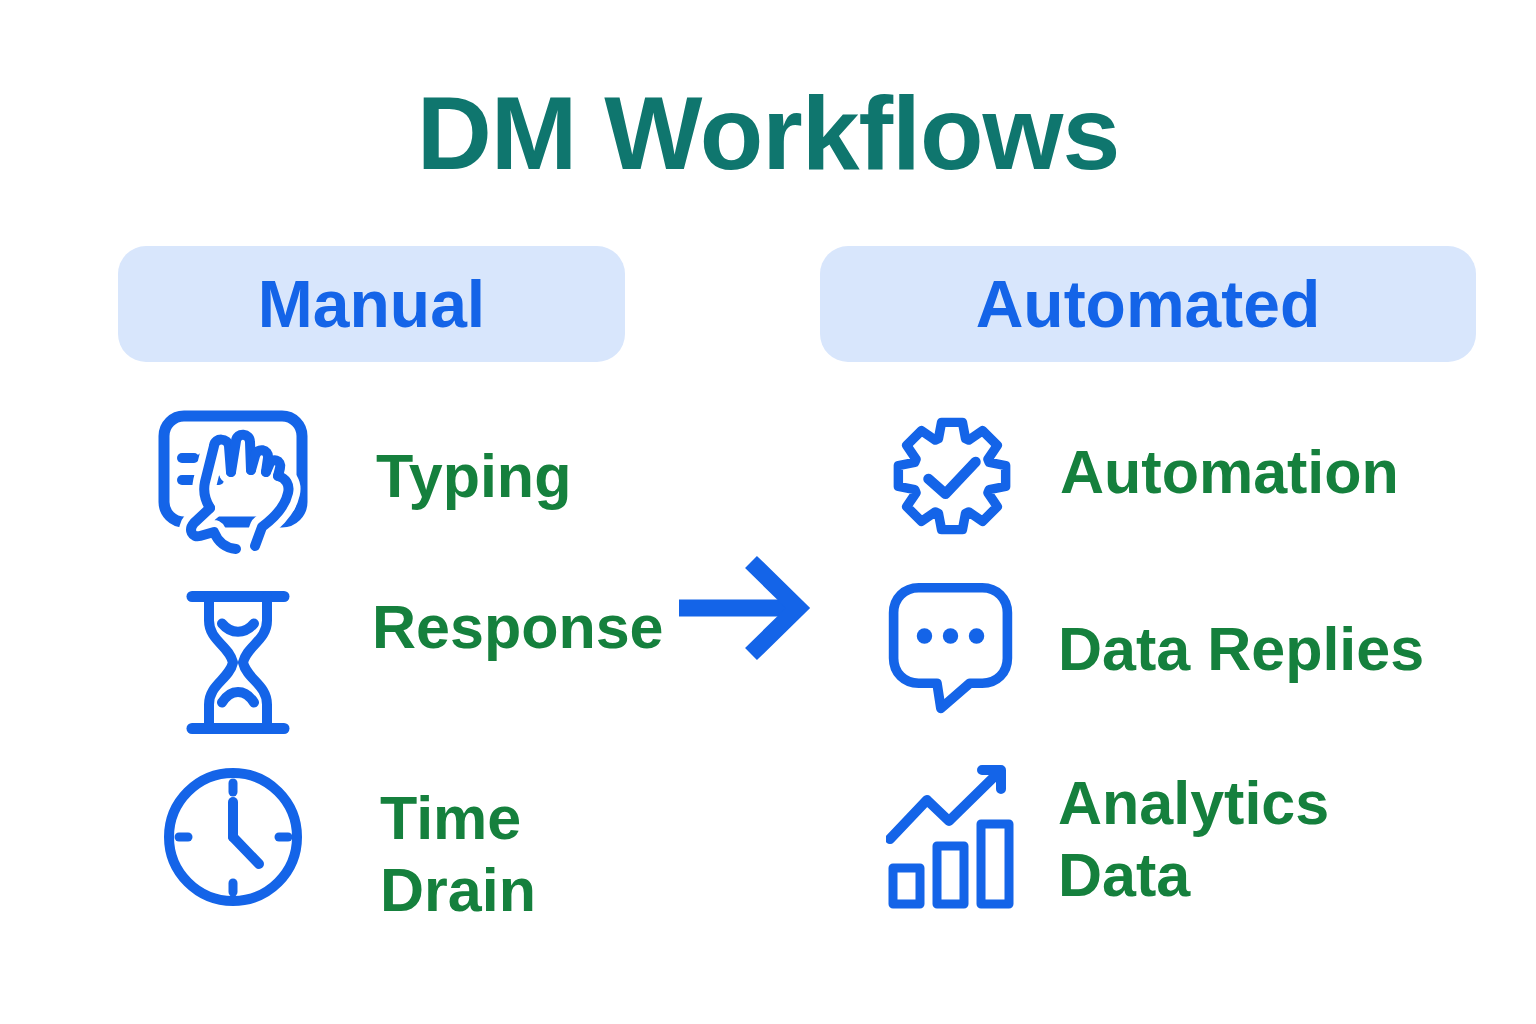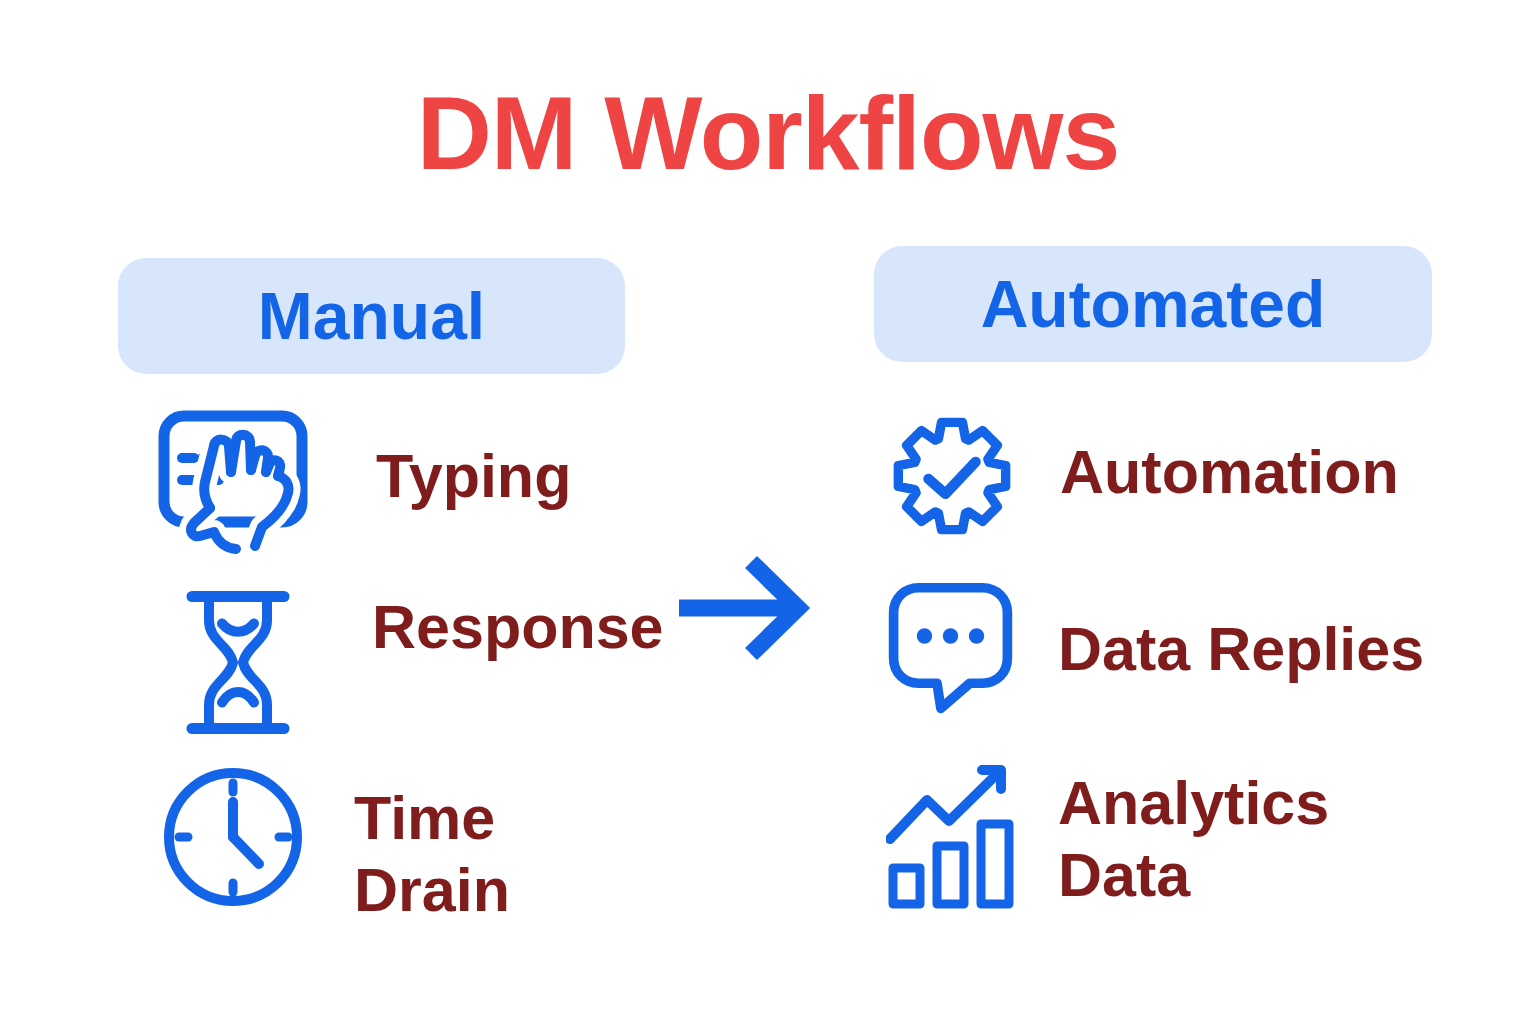--- a/index.html
+++ b/index.html
@@ -8,40 +8,40 @@
     width: 1536px; height: 1024px;
     position: relative;
     background: #ffffff;
     font-family: "Liberation Sans", sans-serif;
     overflow: hidden;
   }
   #title {
     position: absolute; left: 0; top: 74px; width: 1536px;
     text-align: center;
     font-size: 104px; font-weight: 800; letter-spacing: -1px;
-    color: #ef4444;
+    color: #0f766e;
   }
   .pill {
     position: absolute; top: 246px; height: 116px;
     background: #D8E6FC; border-radius: 28px;
     display: flex; align-items: center; justify-content: center;
     font-size: 66px; font-weight: 800; color: #1464E8;
   }
-  #pill-manual    { left: 118px; width: 507px; margin-top: 12px; }
-  #pill-automated { left: 874px; width: 558px; }
+  #pill-manual    { left: 118px; width: 507px; }
+  #pill-automated { left: 820px; width: 656px; }
 
   .lbl {
-    position: absolute; color: #7f1d1d;
+    position: absolute; color: #15803d;
     font-size: 61px; font-weight: 700; line-height: 72px;
     white-space: nowrap;
   }
   .lbl span { display: block; }
   #lbl-typing     { left: 376px;  top: 440px; }
   #lbl-slow       { left: 372px;  top: 591px; }
-  #lbl-time       { left: 354px;  top: 782px; }
+  #lbl-time       { left: 380px;  top: 782px; }
   #lbl-automation { left: 1060px; top: 436px; }
   #lbl-fast       { left: 1058px; top: 613px; }
   #lbl-data       { left: 1058px; top: 767px; }
 
   .icon { position: absolute; }
   #icon-typing    { left: 158px; top: 410px; width: 182px; height: 146px; }
   #icon-hourglass { left: 184px; top: 589px; width: 108px; height: 147px; }
   #icon-clock     { left: 162px; top: 766px; width: 143px; height: 143px; }
   #icon-arrow     { left: 674px; top: 549px; width: 138px; height: 119px; }
   #icon-gear      { left: 886px; top: 410px; width: 132px; height: 132px; }

